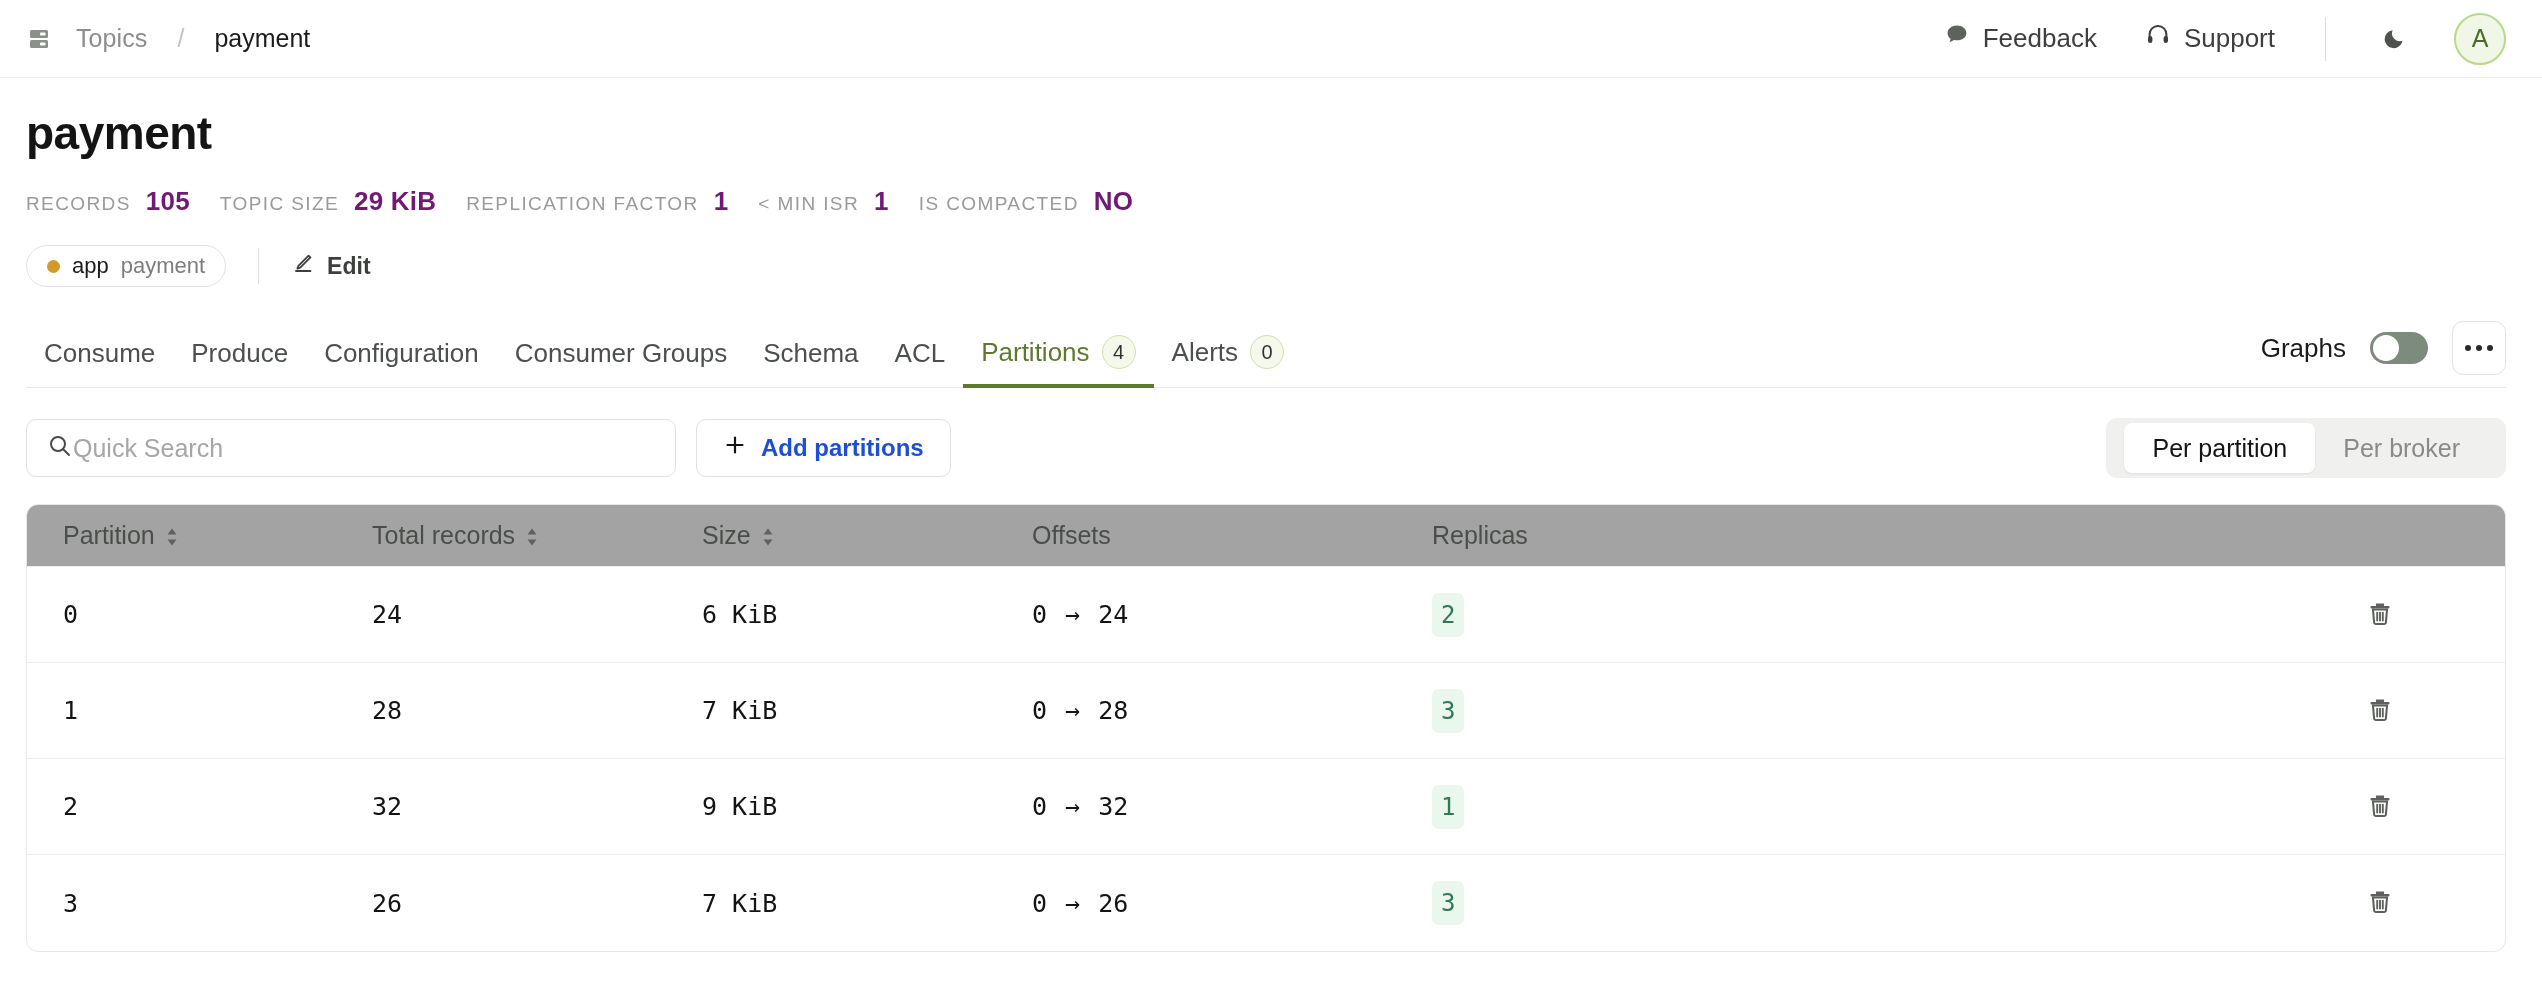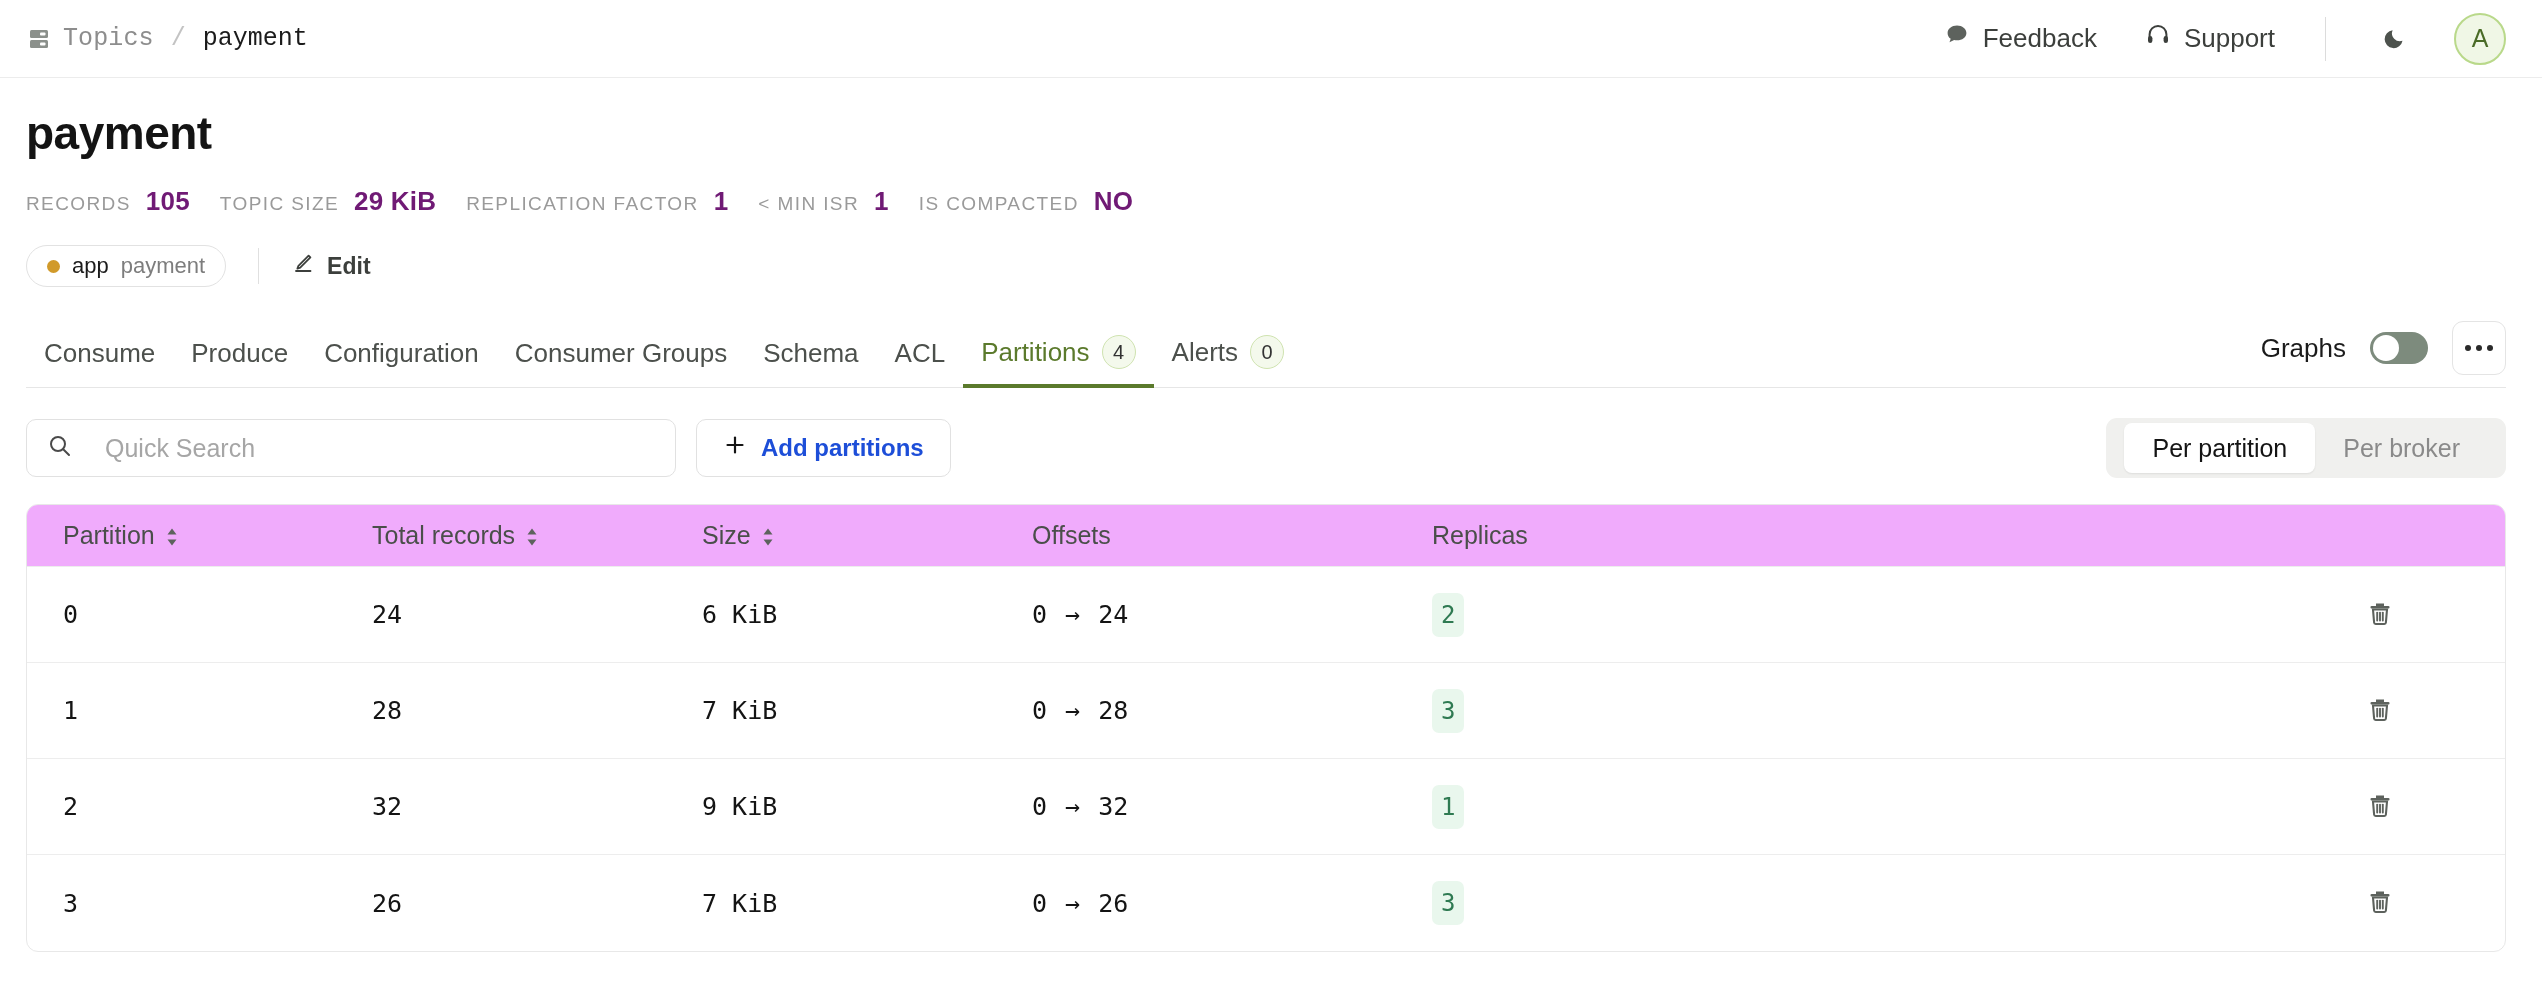--- a/index.html
+++ b/index.html
@@ -14,21 +14,21 @@
   }
 
   
   .topbar {
     height: 78px;
     display: flex;
     align-items: center;
     padding: 0 36px 0 26px;
     border-bottom: 1px solid #ececec;
   }
-  .breadcrumb { display: flex; align-items: center; gap: 11px; font-family: Liberation Mono, monospace; }
+  .breadcrumb { display: flex; align-items: center; gap: 24px; }
   .bc-icon { width: 26px; height: 26px; display: block; }
   .bc-link {
     font-size: 25px;
     color: #8d8d8d;
     letter-spacing: .1px;
   }
   .bc-sep { font-size: 25px; color: #c3c3c3; margin: 0 6px; }
   .bc-current { font-size: 25px; color: #1b1b1b; font-weight: 500; }
 
   .topbar-right {
@@ -200,21 +200,21 @@
     margin-top: 30px;
     display: flex;
     align-items: center;
     gap: 10px;
   }
   .search {
     width: 650px; height: 58px;
     border: 1px solid #e1e1e1;
     border-radius: 10px;
     display: flex; align-items: center;
-    gap: 32px;
+    gap: 0;
     padding: 0 20px;
     background: #fff;
   }
   .search input {
     border: none; outline: none;
     font-size: 25px;
     font-family: "Liberation Sans", sans-serif;
     color: #2a2a2a;
     width: 100%;
     background: transparent;
@@ -267,21 +267,21 @@
     border-radius: 12px;
     overflow: hidden;
     background: #fff;
   }
   .trow {
     display: flex;
     align-items: center;
     border-bottom: 1px solid #ededed;
   }
   .thead {
-    background: #f0abfc;
+    background: #a3a3a3;
     height: 62px;
   }
   .tbody-row { height: 96px; }
   .tbody-row:last-child { border-bottom: none; }
 
   .c-partition { width: 345px; padding-left: 36px; }
   .c-records  { width: 330px; }
   .c-size     { width: 330px; }
   .c-offsets  { width: 400px; }
   .c-replicas { flex: 1; }

